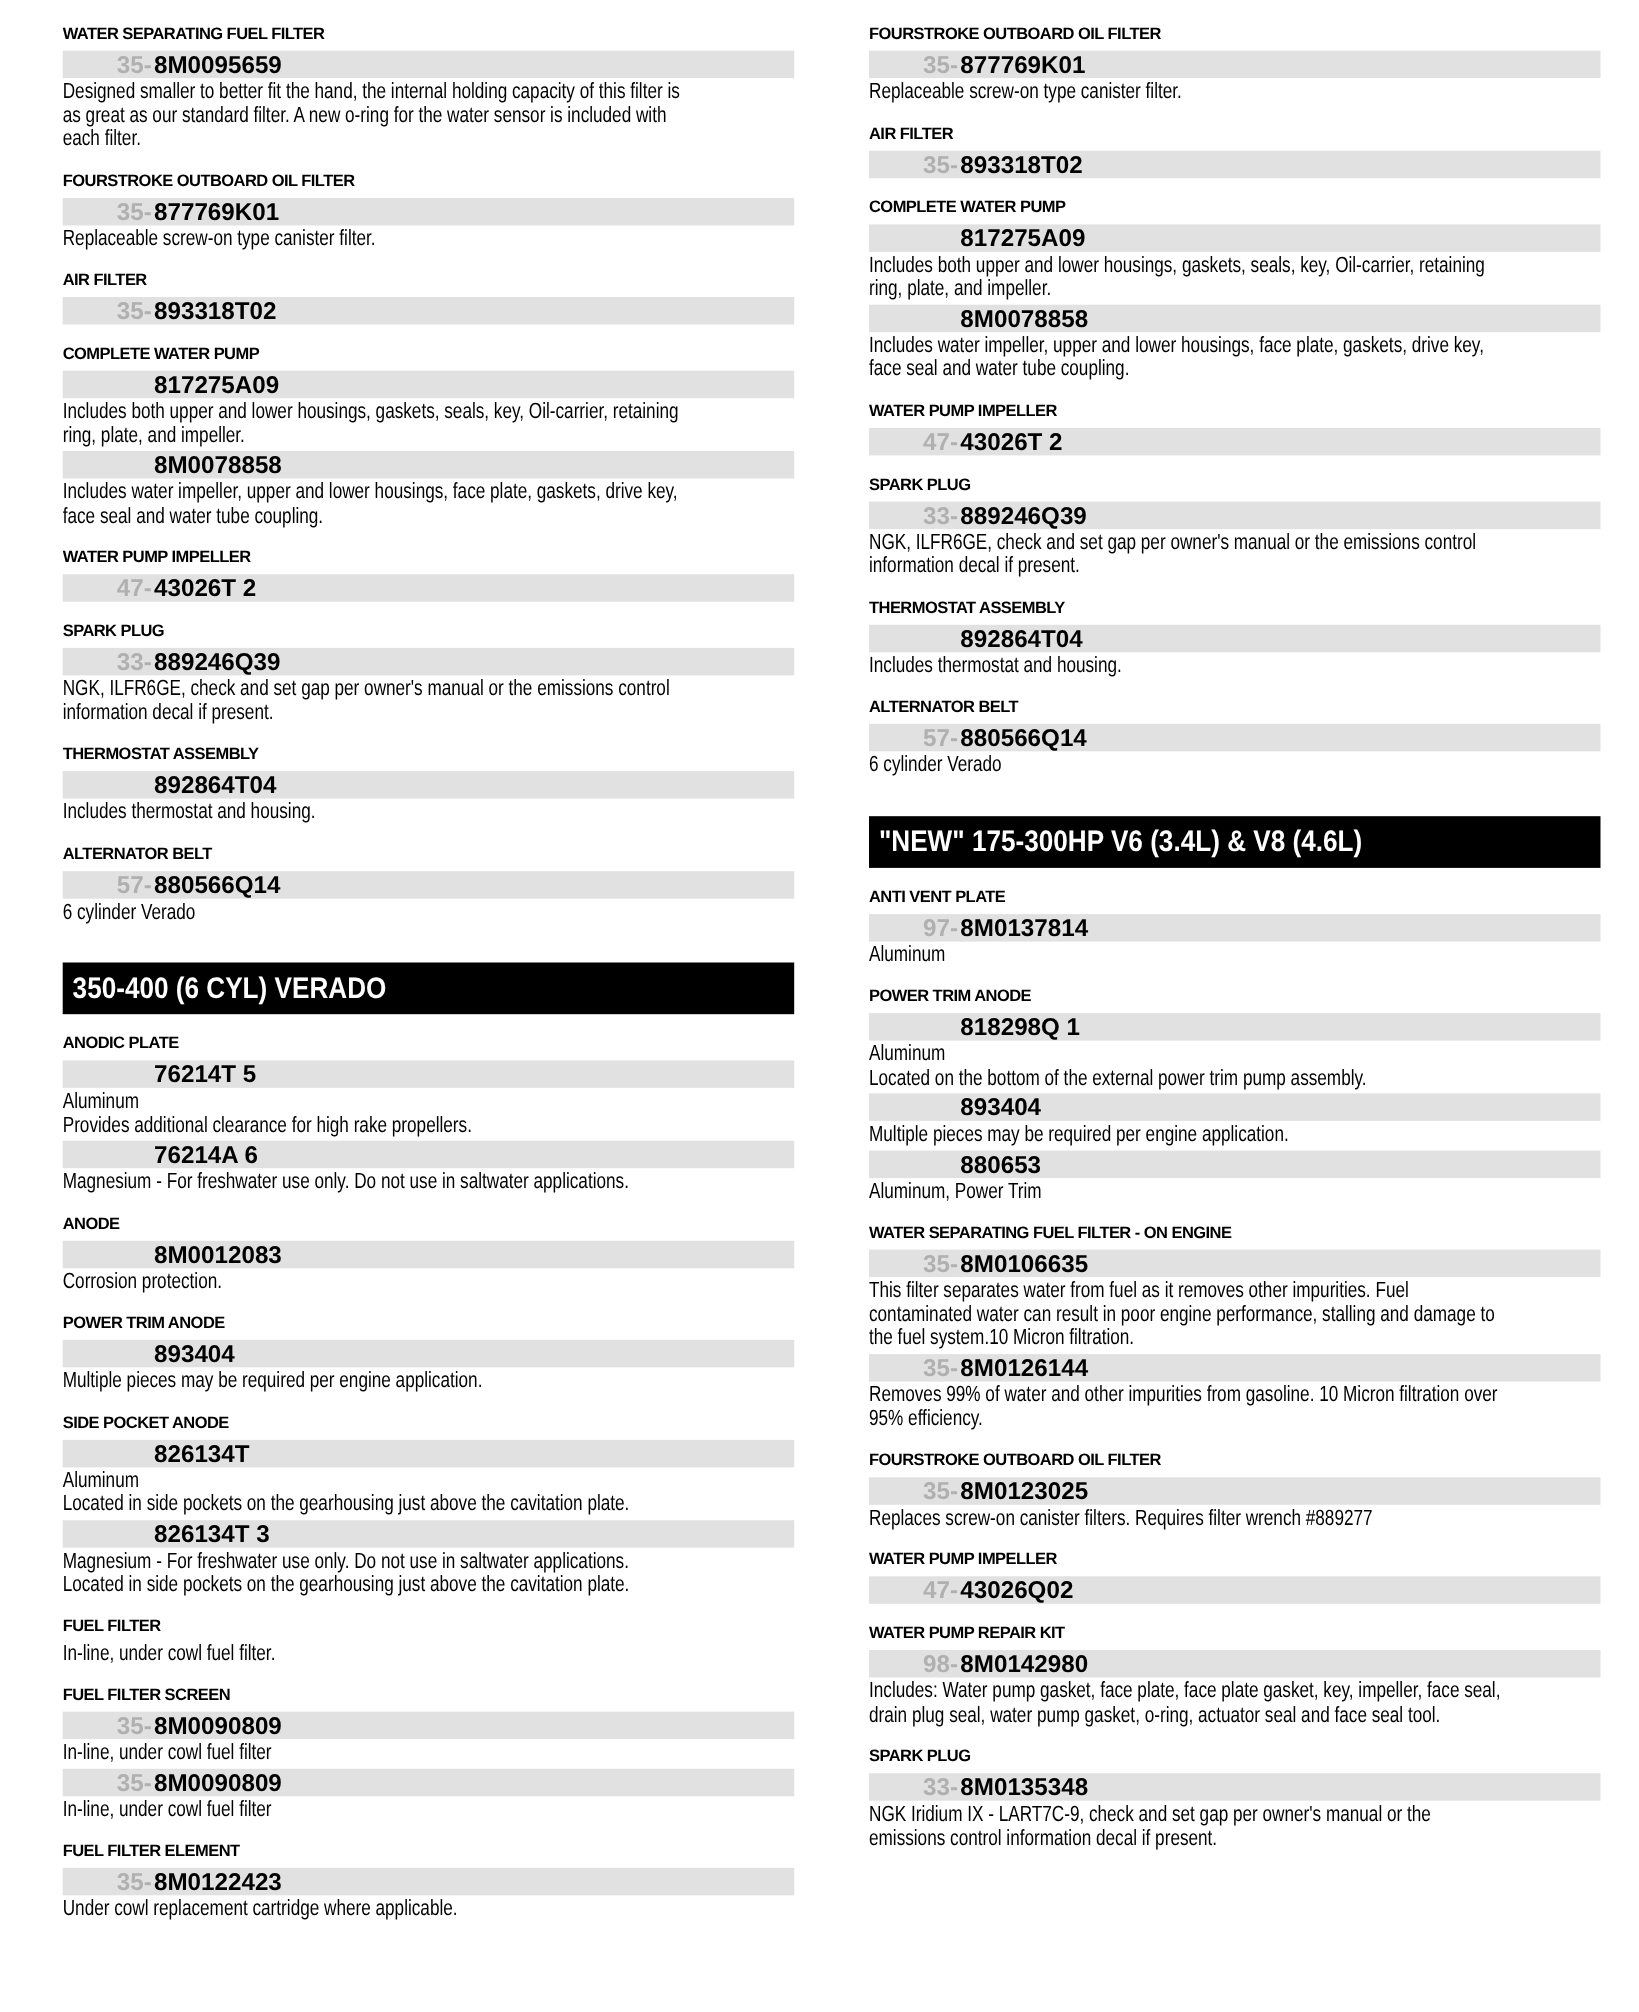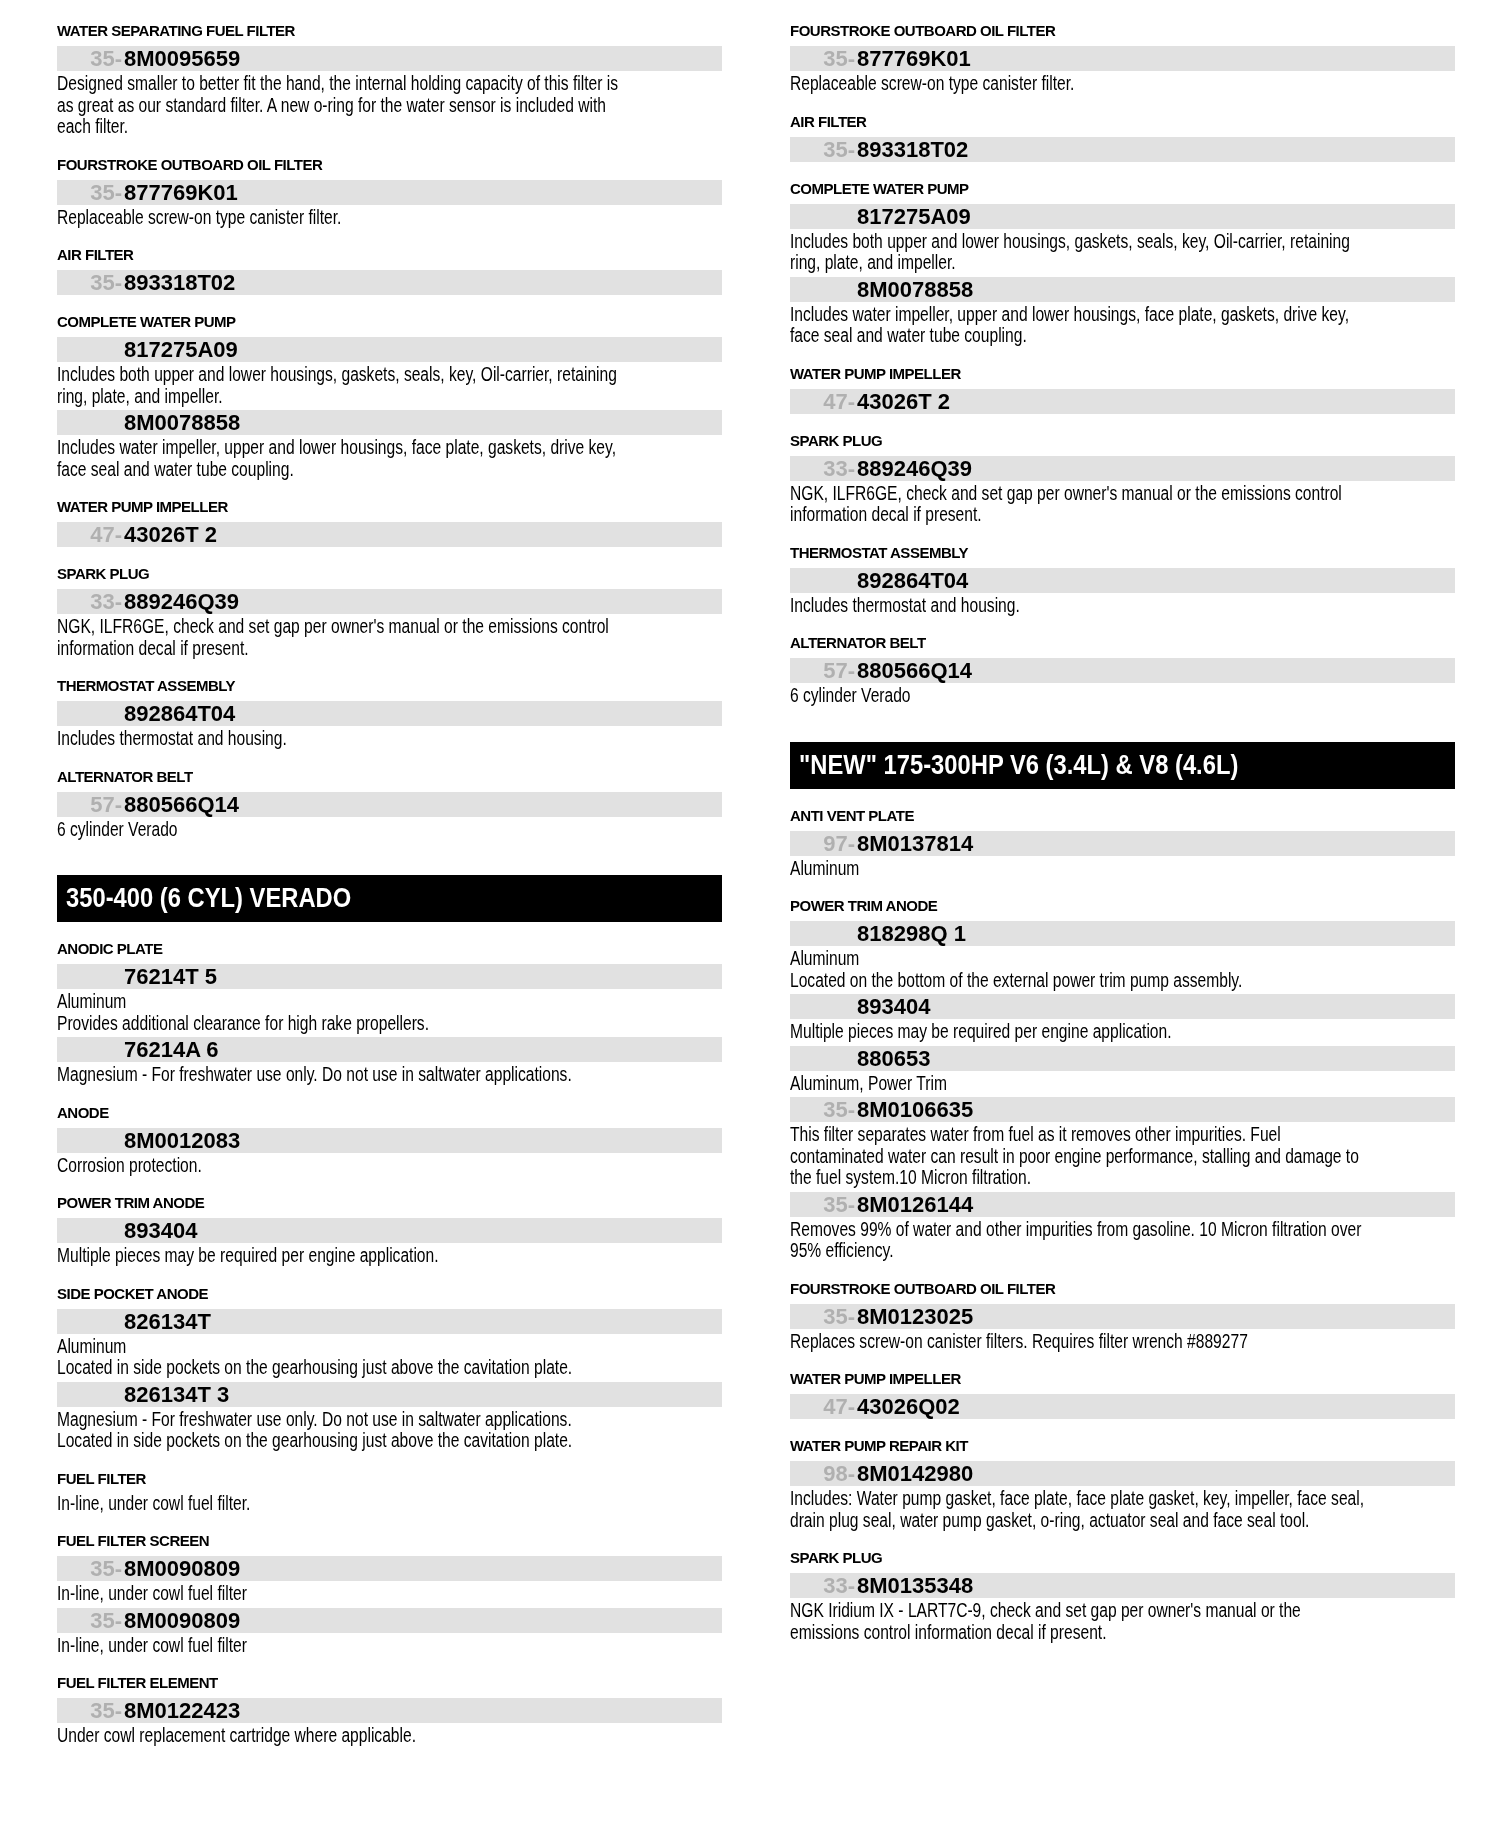--- a/index.html
+++ b/index.html
@@ -23,20 +23,21 @@
   }
   .pn-bar {
     margin-top: 3px; height: 25px;
     background: #e1e1e1;
     font-size: 22px; line-height: 25px; font-weight: bold;
     white-space: nowrap;
   }
   .pn-prefix {
     display: inline-block; width: 65px; text-align: right;
     color: #b0b0b0;
+    padding-left: 16px;
   }
   .pn-number { color: #000; padding-left: 2px; }
 
   .desc { margin-top: 2px; }
   .desc-line {
     font-size: 20px; line-height: 21.5px;
     white-space: nowrap;
     transform: scaleX(0.78); transform-origin: left center;
   }
 
@@ -200,20 +201,21 @@
       <div class="desc-line">Located on the bottom of the external power trim pump assembly.</div>
     </div>
     <div class="pn-bar"><span class="pn-prefix"></span><span class="pn-number">893404</span></div>
     <div class="desc">
       <div class="desc-line">Multiple pieces may be required per engine application.</div>
     </div>
     <div class="pn-bar"><span class="pn-prefix"></span><span class="pn-number">880653</span></div>
     <div class="desc">
       <div class="desc-line">Aluminum, Power Trim</div>
     </div>
+    <div class="heading">WATER SEPARATING FUEL FILTER - ON ENGINE</div>
     <div class="pn-bar"><span class="pn-prefix">35-</span><span class="pn-number">8M0106635</span></div>
     <div class="desc">
       <div class="desc-line">This filter separates water from fuel as it removes other impurities. Fuel</div>
       <div class="desc-line">contaminated water can result in poor engine performance, stalling and damage to</div>
       <div class="desc-line">the fuel system.10 Micron filtration.</div>
     </div>
     <div class="pn-bar"><span class="pn-prefix">35-</span><span class="pn-number">8M0126144</span></div>
     <div class="desc">
       <div class="desc-line">Removes 99% of water and other impurities from gasoline. 10 Micron filtration over</div>
       <div class="desc-line">95% efficiency.</div>

